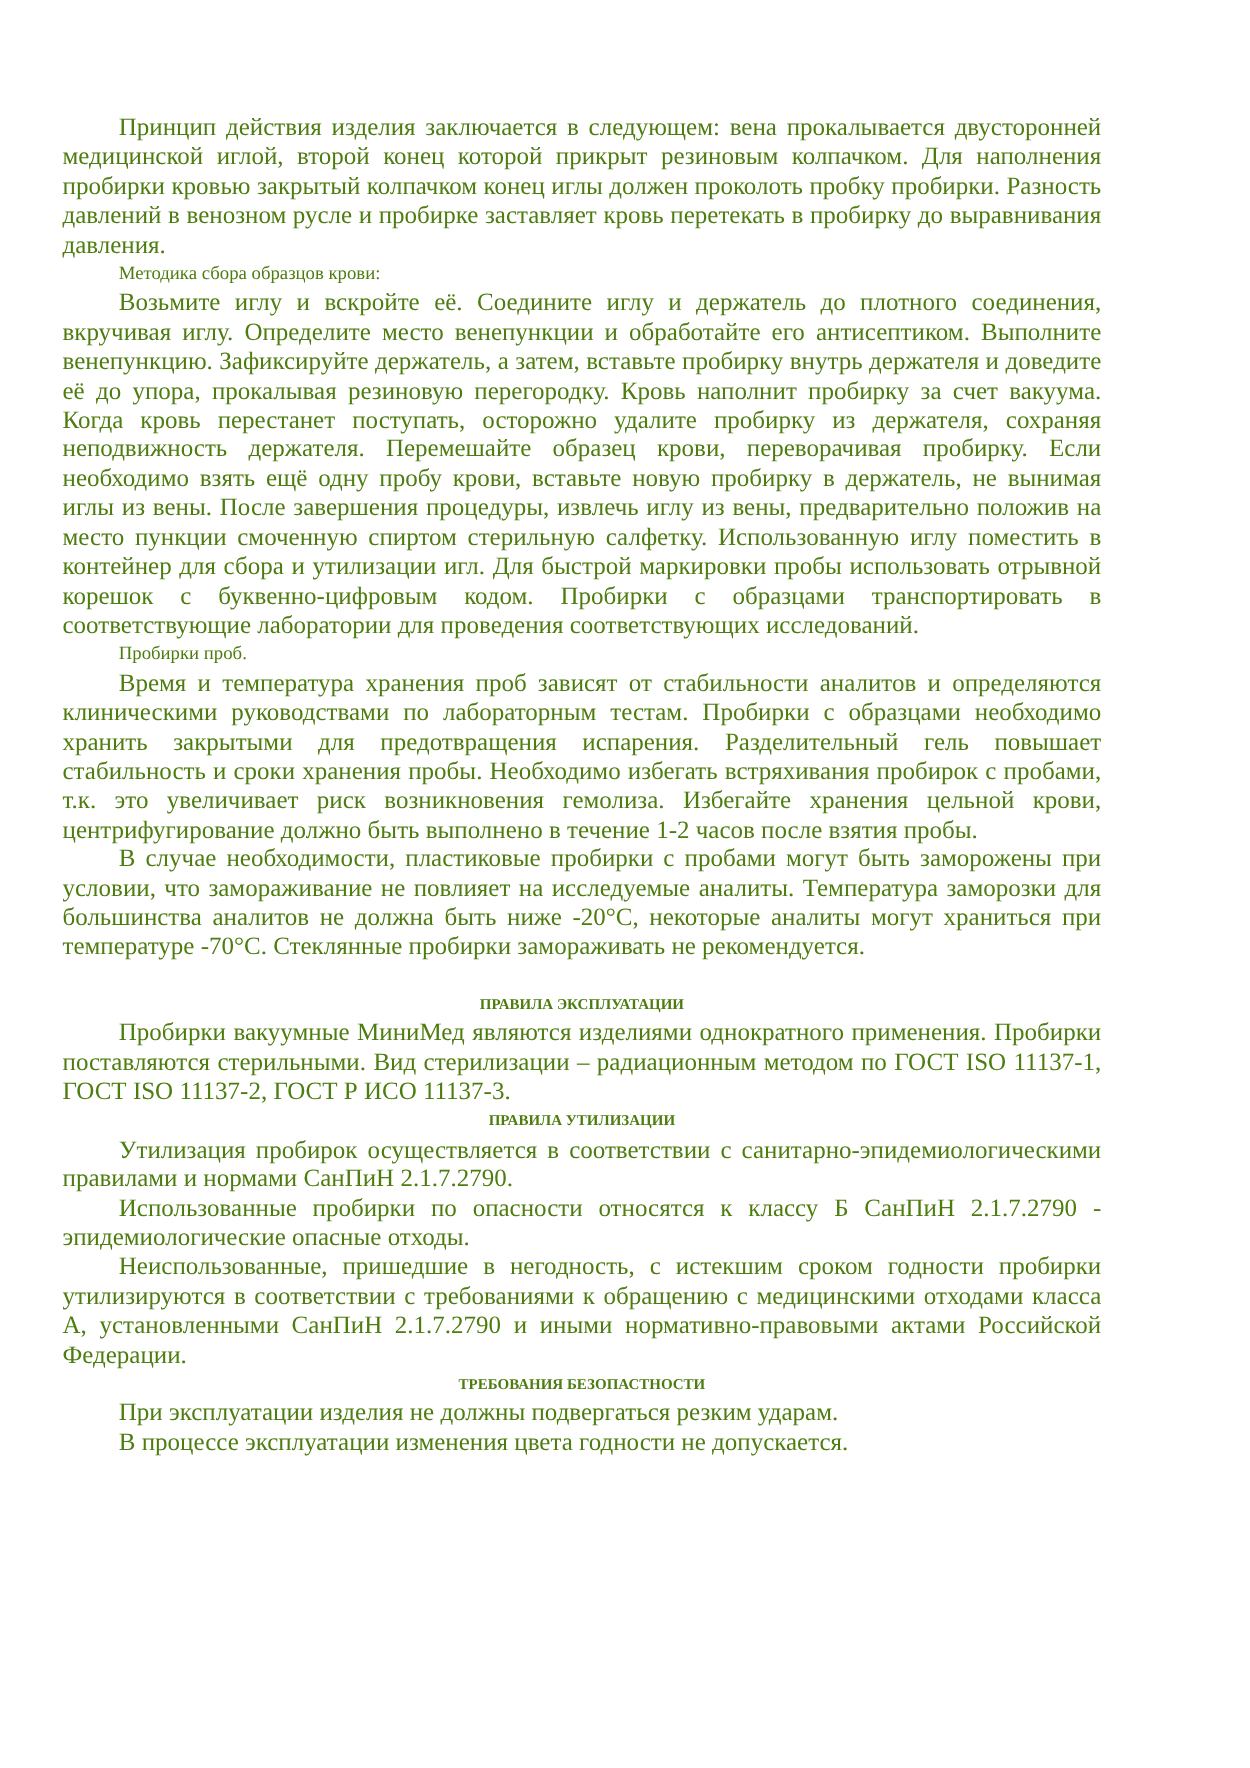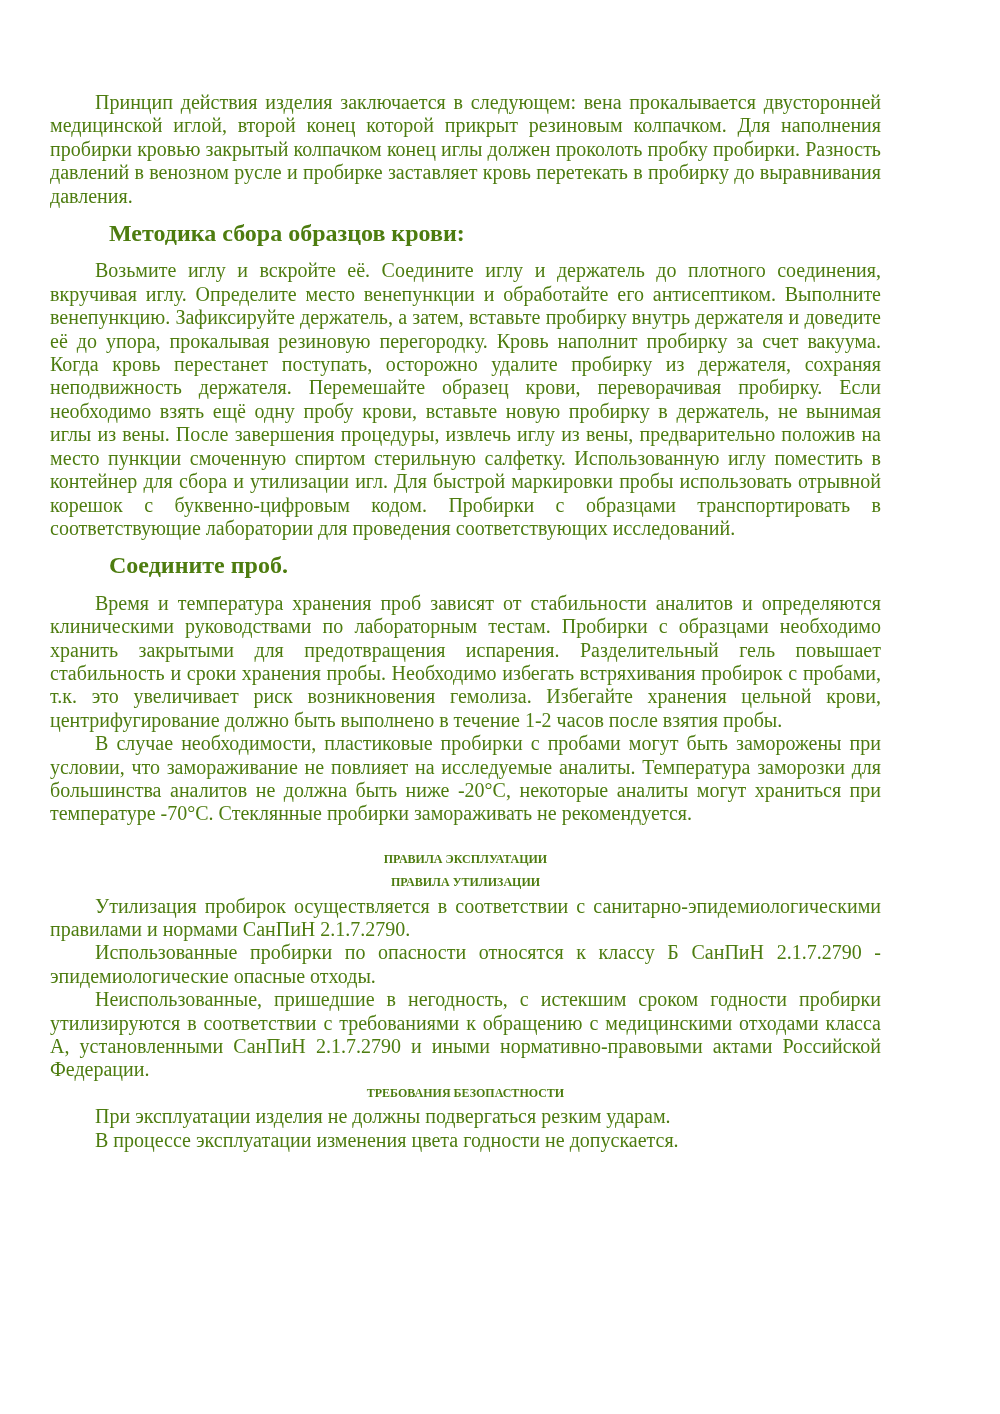--- a/index.html
+++ b/index.html
@@ -25,25 +25,25 @@
     width: 831px;
     font-size: 20px;
     line-height: 23.4px;
   }
   .para {
     margin: 0;
     text-indent: 45px;
     text-align: justify;
   }
   .head {
-    margin: 14px;
+    margin: 0;
     text-indent: 45px;
     text-align: left;
-    font-weight: bold;
-    font-size: 24px;
+    font-weight: normal;
+    font-size: 15px;
     line-height: 23.4px;
   }
   .head-center {
     margin: 0;
     text-indent: 0;
     text-align: center;
     font-weight: bold;
     font-size: 12px;
     line-height: 23.4px;
   }
@@ -56,28 +56,29 @@
 
 <div class="page">
   <div class="text-column">
 
     <p class="para">Принцип действия изделия заключается в следующем: вена прокалывается двусторонней медицинской иглой, второй конец которой прикрыт резиновым колпачком. Для наполнения пробирки кровью закрытый колпачком конец иглы должен проколоть пробку пробирки. Разность давлений в венозном русле и пробирке заставляет кровь перетекать в пробирку до выравнивания давления.</p>
 
     <p class="head">Методика сбора образцов крови:</p>
 
     <p class="para">Возьмите иглу и вскройте её. Соедините иглу и держатель до плотного соединения, вкручивая иглу. Определите место венепункции и обработайте его антисептиком. Выполните венепункцию. Зафиксируйте держатель, а затем, вставьте пробирку внутрь держателя и доведите её до упора, прокалывая резиновую перегородку. Кровь наполнит пробирку за счет вакуума. Когда кровь перестанет поступать, осторожно удалите пробирку из держателя, сохраняя неподвижность держателя. Перемешайте образец крови, переворачивая пробирку. Если необходимо взять ещё одну пробу крови, вставьте новую пробирку в держатель, не вынимая иглы из вены. После завершения процедуры, извлечь иглу из вены, предварительно положив на место пункции смоченную спиртом стерильную салфетку. Использованную иглу поместить в контейнер для сбора и утилизации игл. Для быстрой маркировки пробы использовать отрывной корешок с буквенно-цифровым кодом. Пробирки с образцами транспортировать в соответствующие лаборатории для проведения соответствующих исследований.</p>
 
-    <p class="head">Соедините проб.</p>
+    <p class="head">Пробирки проб.</p>
 
     <p class="para">Время и температура хранения проб зависят от стабильности аналитов и определяются клиническими руководствами по лабораторным тестам. Пробирки с образцами необходимо хранить закрытыми для предотвращения испарения. Разделительный гель повышает стабильность и сроки хранения пробы. Необходимо избегать встряхивания пробирок с пробами, т.к. это увеличивает риск возникновения гемолиза. Избегайте хранения цельной крови, центрифугирование должно быть выполнено в течение 1-2 часов после взятия пробы.</p>
 
     <p class="para">В случае необходимости, пластиковые пробирки с пробами могут быть заморожены при условии, что замораживание не повлияет на исследуемые аналиты. Температура заморозки для большинства аналитов не должна быть ниже -20°С, некоторые аналиты могут храниться при температуре -70°С. Стеклянные пробирки замораживать не рекомендуется.</p>
 
     <p class="head-center gap-before">ПРАВИЛА ЭКСПЛУАТАЦИИ</p>
 
+    <p class="para">Пробирки вакуумные МиниМед являются изделиями однократного применения. Пробирки поставляются стерильными. Вид стерилизации – радиационным методом по ГОСТ ISO 11137-1, ГОСТ ISO 11137-2, ГОСТ Р ИСО 11137-3.</p>
 
 
     <p class="head-center">ПРАВИЛА УТИЛИЗАЦИИ</p>
 
     <p class="para">Утилизация пробирок осуществляется в соответствии с санитарно-эпидемиологическими правилами и нормами СанПиН 2.1.7.2790.</p>
 
     <p class="para">Использованные пробирки по опасности относятся к классу Б СанПиН 2.1.7.2790 - эпидемиологические опасные отходы.</p>
 
 
     <p class="para">Неиспользованные, пришедшие в негодность, с истекшим сроком годности пробирки утилизируются в соответствии с требованиями к обращению с медицинскими отходами класса А, установленными СанПиН 2.1.7.2790 и иными нормативно-правовыми актами Российской Федерации.</p>

